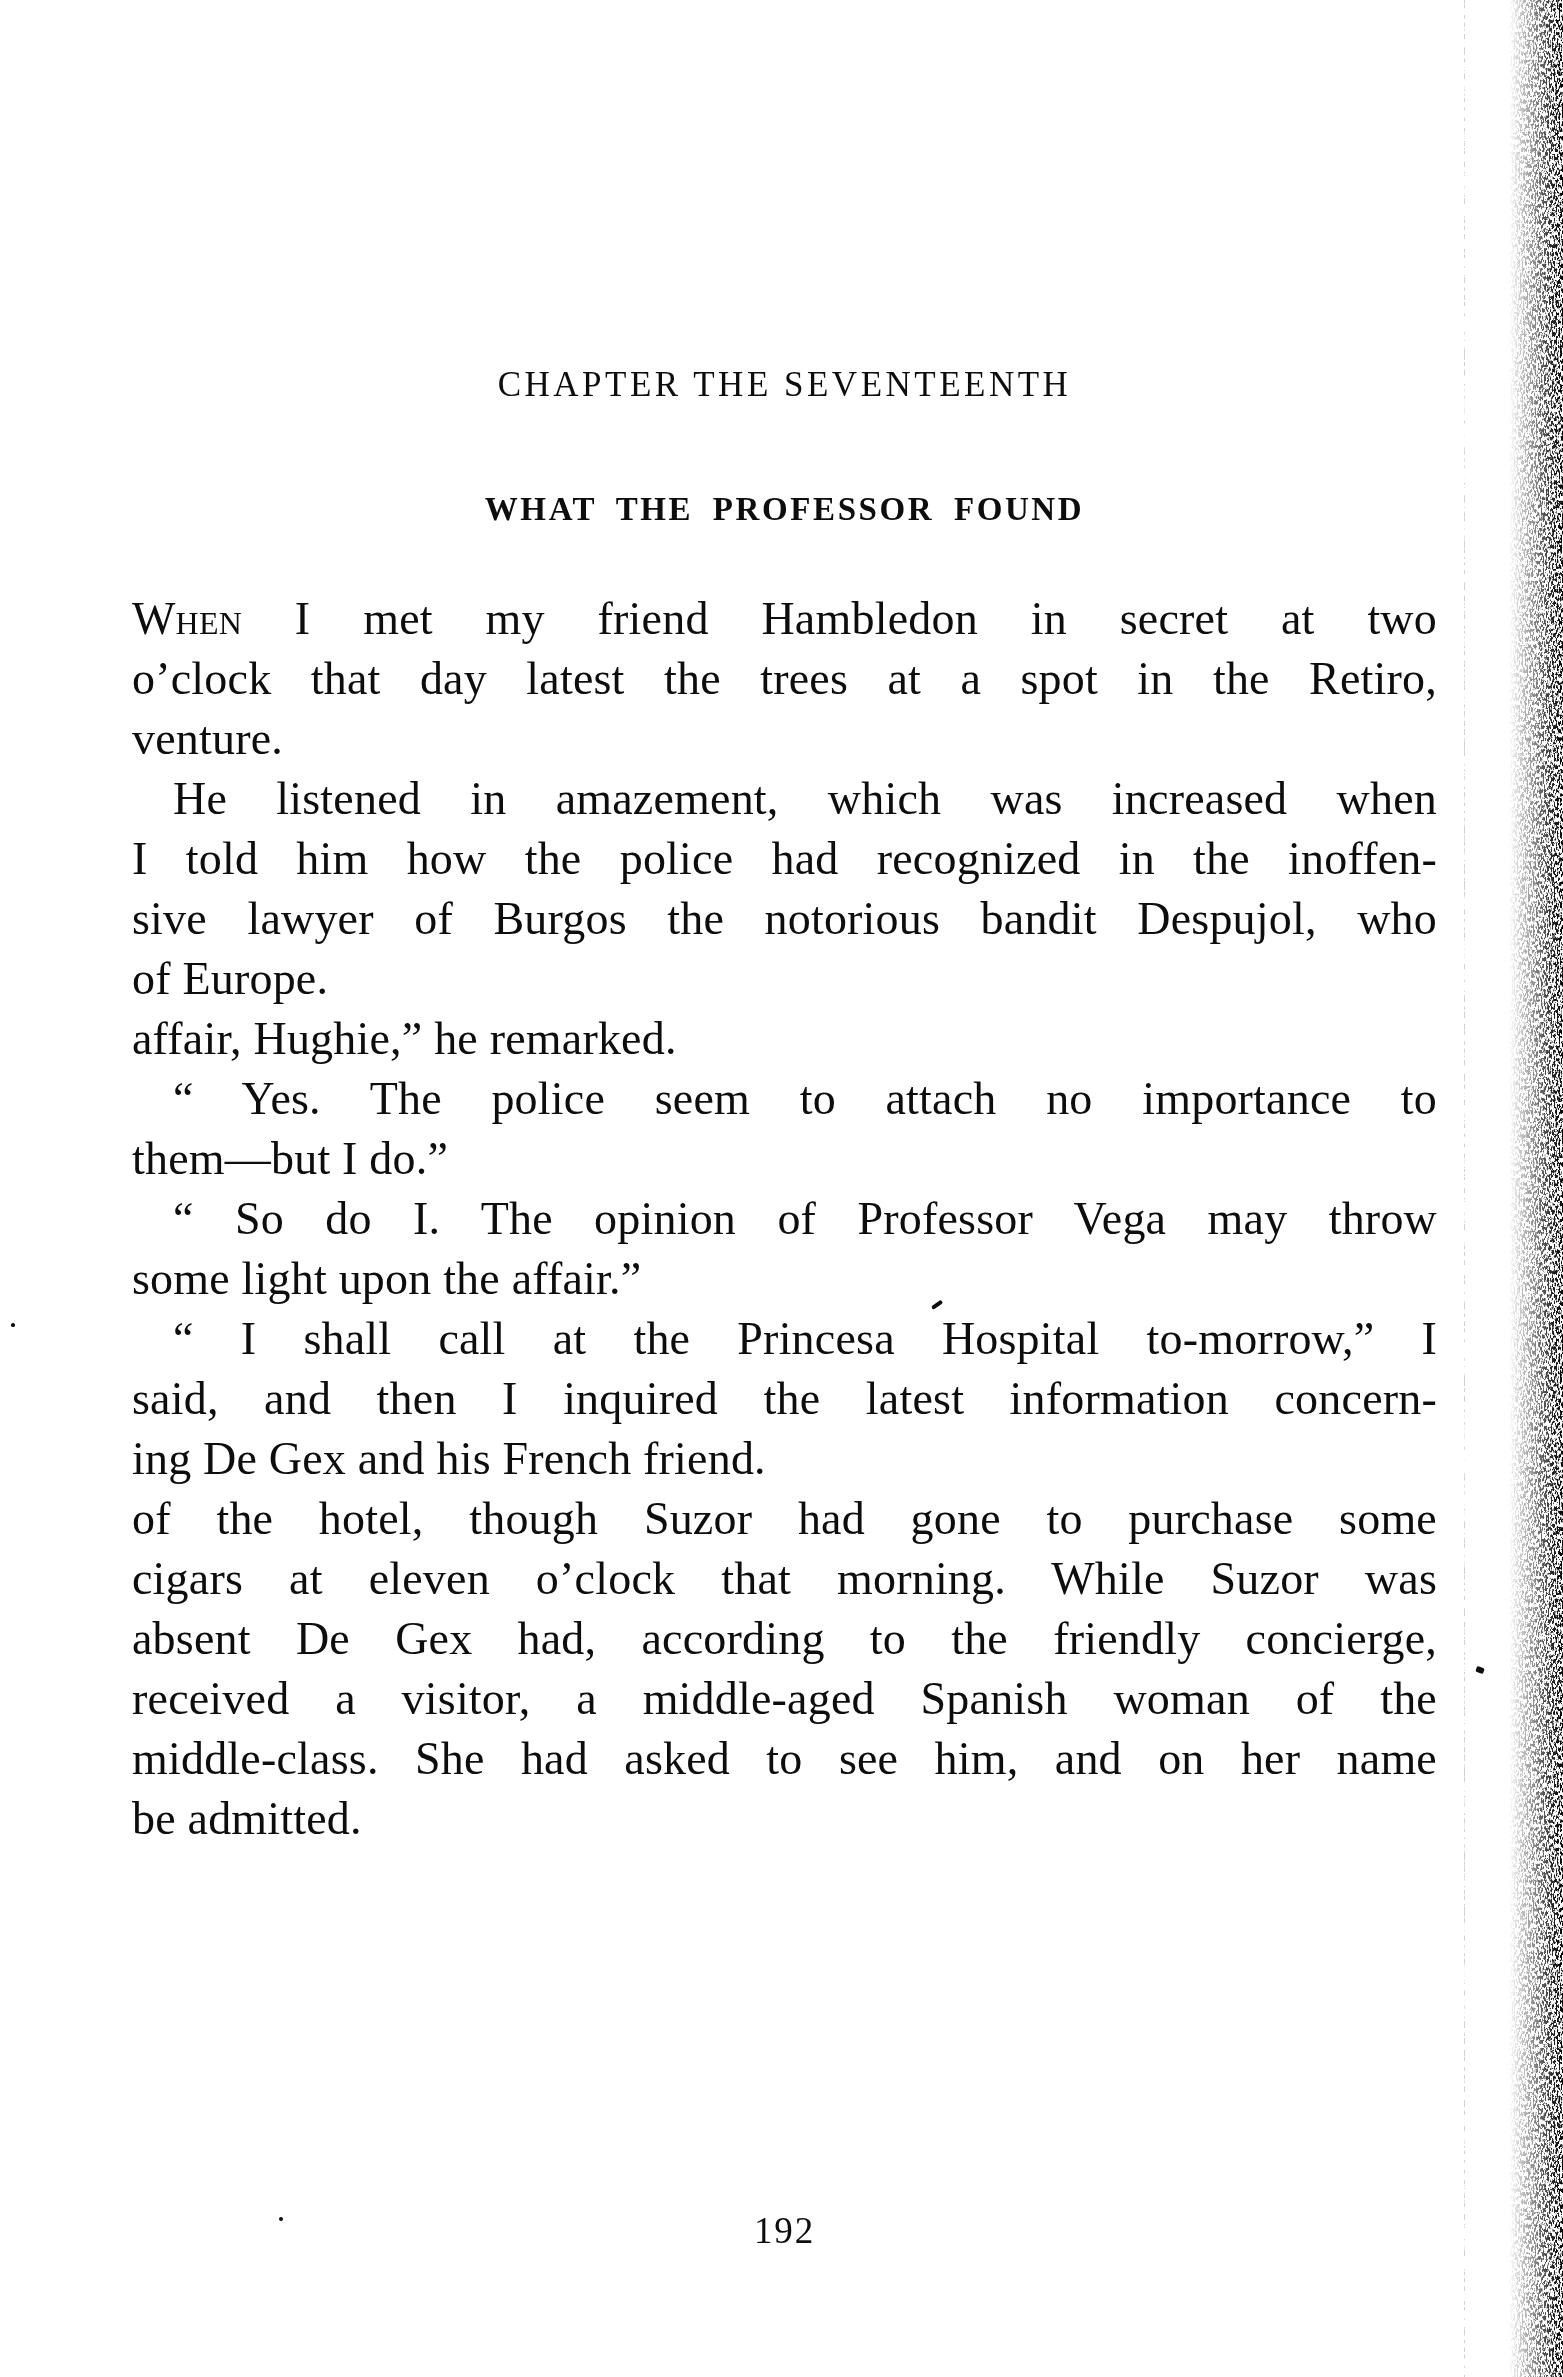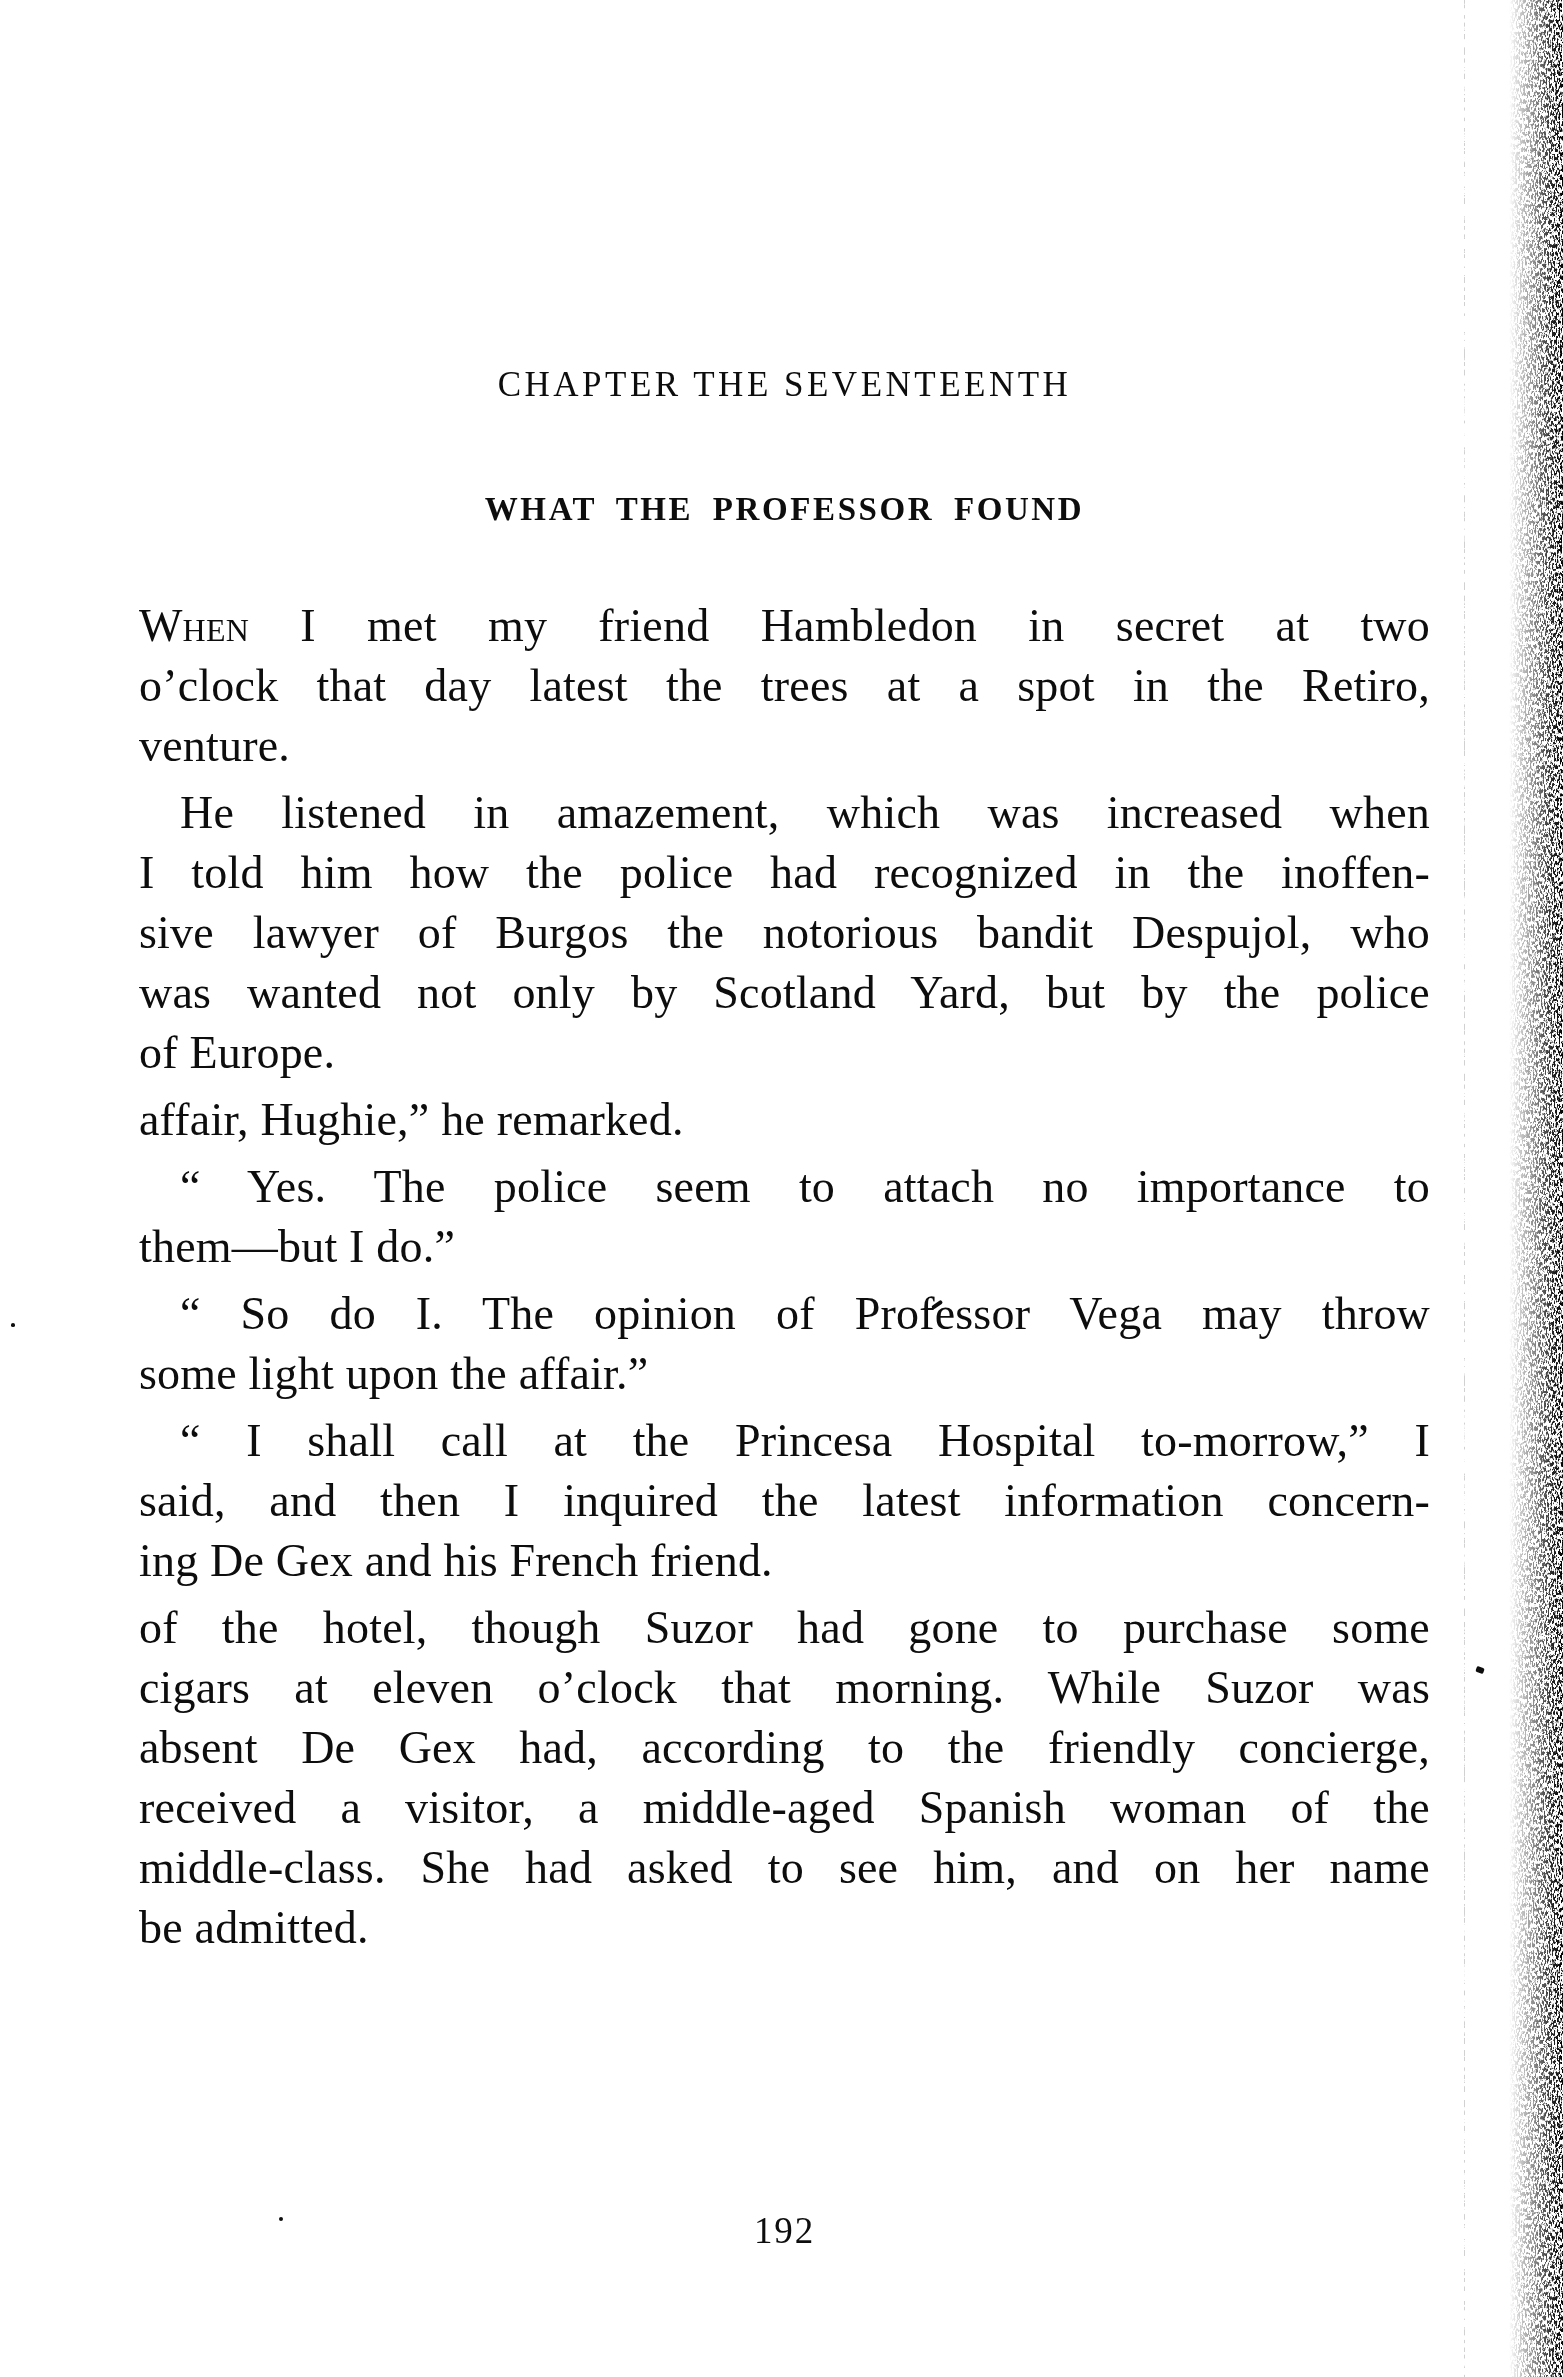--- a/index.html
+++ b/index.html
@@ -26,21 +26,21 @@
   .section-title{
     position:absolute;top:490px;left:132px;width:1305px;
     text-align:center;
     font-size:33px;line-height:39px;font-weight:700;
     letter-spacing:2.6px;word-spacing:8.8px;
     white-space:nowrap;
   }
   .body-text{
     position:absolute;top:589px;left:132px;width:1305px;
   }
-  .para{margin:7px;padding:0;}
+  .para{margin:0;padding:0;}
   .line{
     font-size:46px;line-height:60px;height:60px;
     text-align:justify;text-align-last:justify;
     letter-spacing:0.2px;
   }
   .line.last{text-align-last:left;}
   .line.indent{text-indent:41px;}
   .lead-word{font-variant:small-caps;}
   .page-number{
     position:absolute;top:2209px;left:132px;width:1305px;
@@ -69,21 +69,20 @@
   <div class="body-text" id="body-text">
       <div class="para">
         <div class="line"><span class="lead-word">When</span> I met my friend Hambledon in secret at two</div>
         <div class="line">o’clock that day latest the trees at a spot in the Retiro,</div>
         <div class="line last">venture.</div>
       </div>
       <div class="para">
         <div class="line indent">He listened in amazement, which was increased when</div>
         <div class="line">I told him how the police had recognized in the inoffen-</div>
         <div class="line">sive lawyer of Burgos the notorious bandit Despujol, who</div>
-        <div class="line">was wanted not only by Scotland Yard, but by the police</div>
         <div class="line last">of Europe.</div>
       </div>
       <div class="para">
         <div class="line last">affair, Hughie,” he remarked.</div>
       </div>
       <div class="para">
         <div class="line indent">“ Yes.  The police seem to attach no importance to</div>
         <div class="line last">them—but I do.”</div>
       </div>
       <div class="para">

